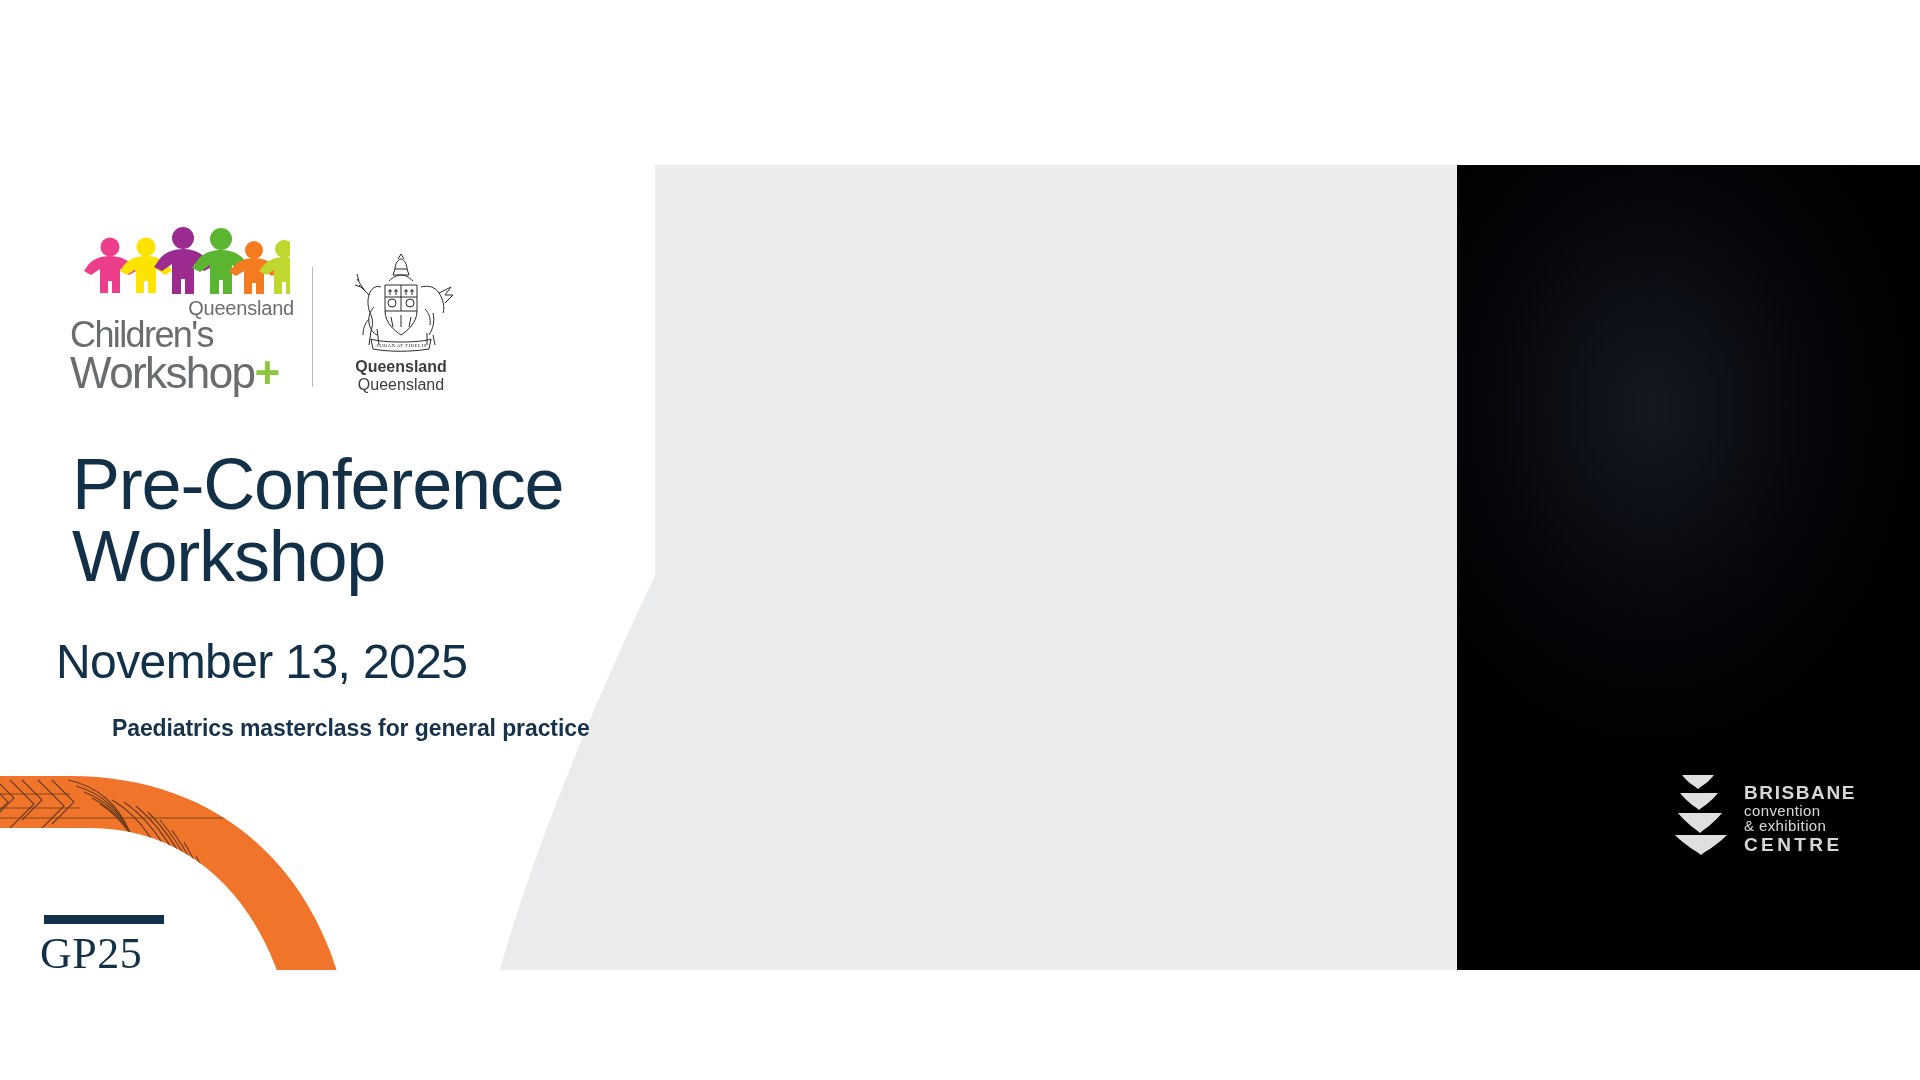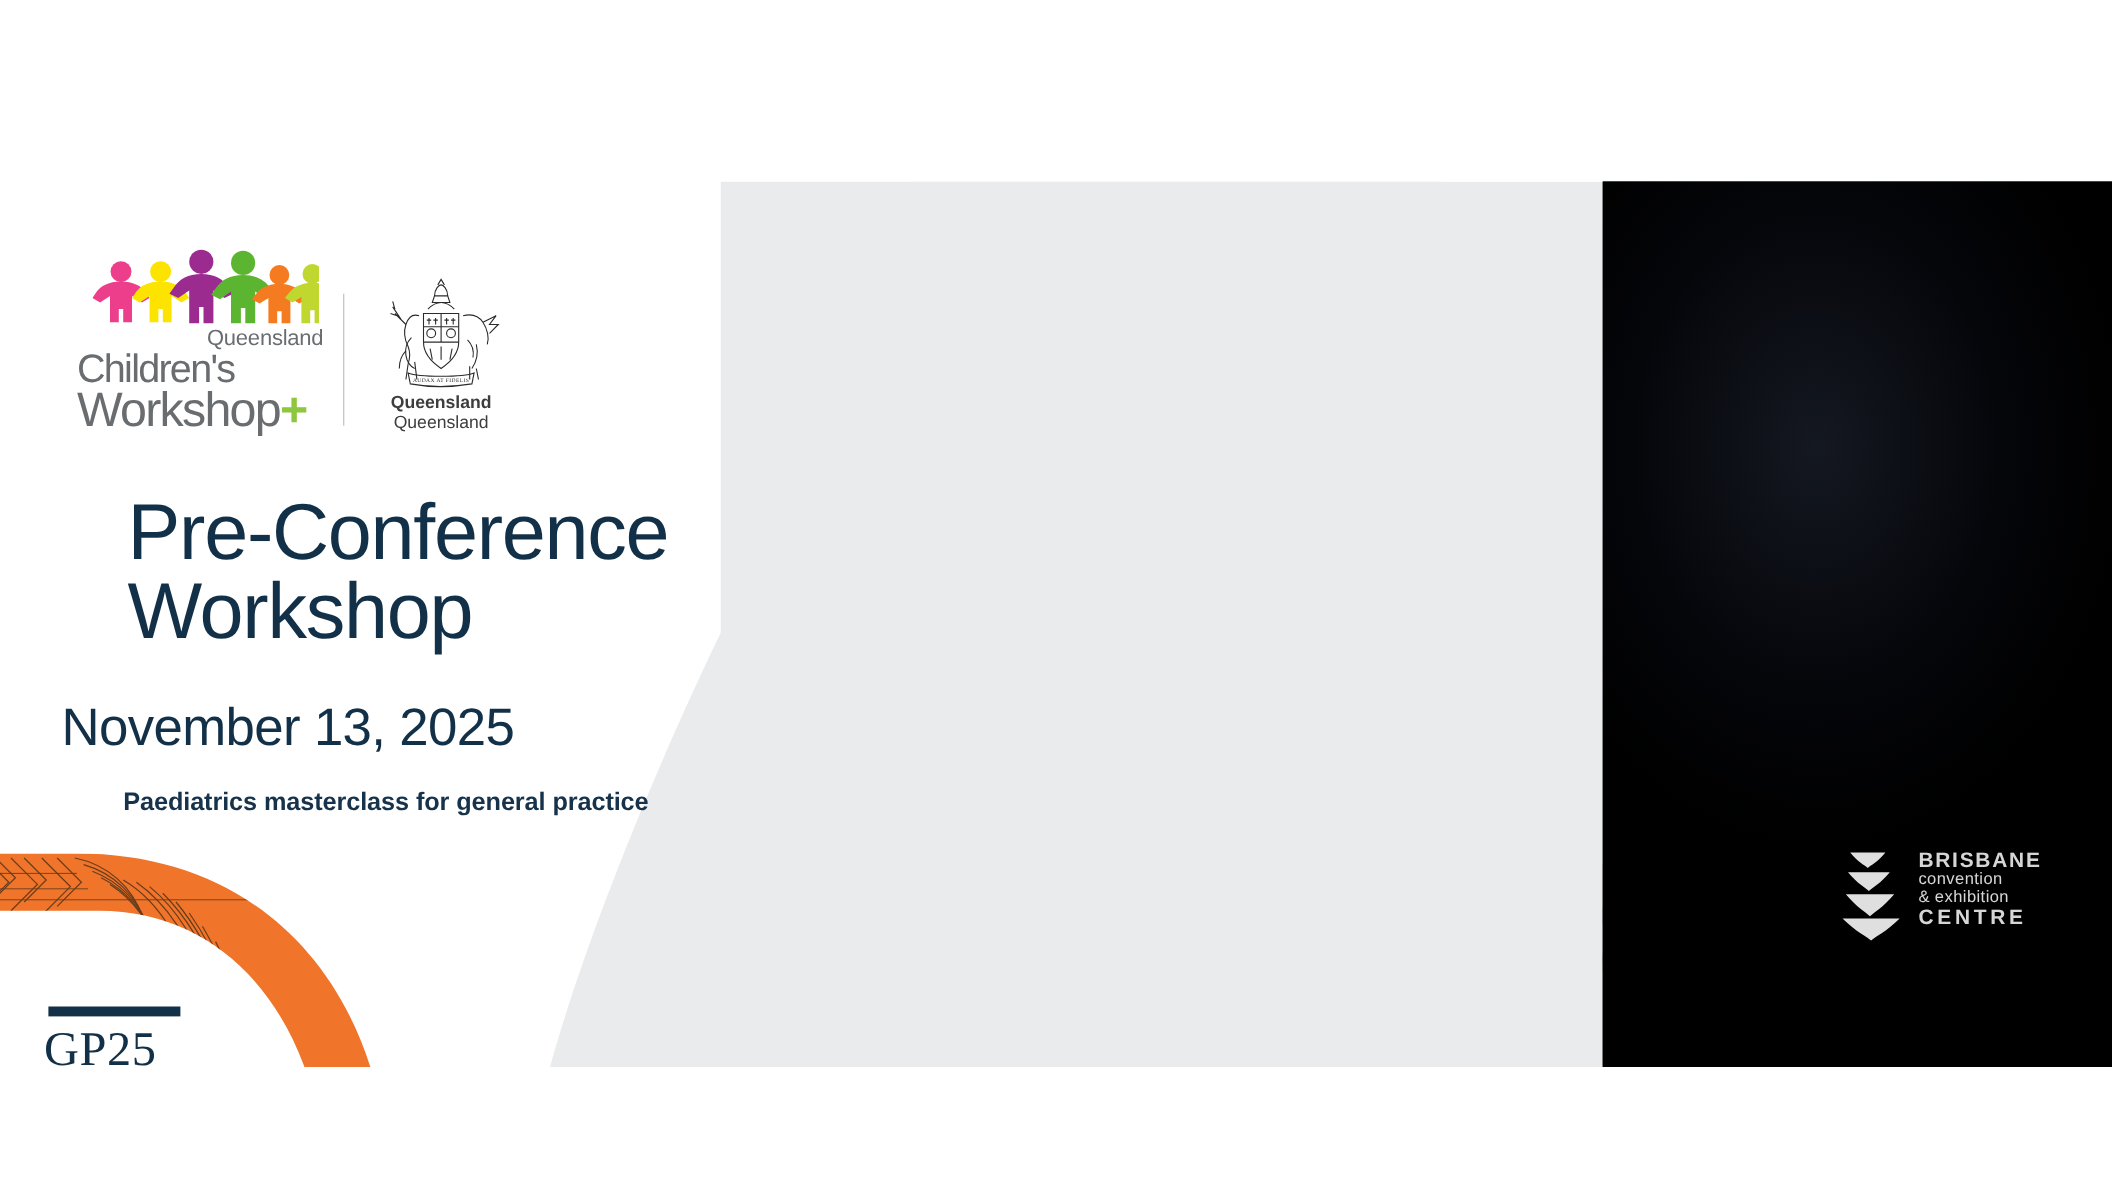--- a/index.html
+++ b/index.html
@@ -52,21 +52,21 @@
   }
 
   .qgov { width: 120px; text-align: center; }
   .qgov-arms { width: 120px; height: 104px; margin: 0 auto 4px; }
   .qgov-t1 { font-size: 16px; font-weight: 700; color: #3d3d3d; line-height: 1.05; }
   .qgov-t2 { font-size: 16px; color: #3d3d3d; line-height: 1.1; }
 
   .headline {
     position: absolute; left: 72px; top: 448px;
     font-size: 72px; line-height: 1.0; color: #123047;
-    font-weight: 400; letter-spacing: -1.2px; margin-left: 44px;
+    font-weight: 400; letter-spacing: -1.2px;
   }
   .date {
     position: absolute; left: 56px; top: 634px;
     font-size: 48px; color: #123047; font-weight: 400; letter-spacing: -0.6px;
   }
   .subtitle {
     position: absolute; left: 72px; top: 715px;
     font-size: 23px; color: #17334c; font-weight: 700; letter-spacing: -0.1px; margin-left: 40px;
   }
 
@@ -95,21 +95,21 @@
     position: absolute; left: 1457px; top: 165px; width: 463px; height: 805px;
     background: #000000; overflow: hidden;
   }
   .video-tile .vbg {
     position: absolute; inset: 0;
     background:
       radial-gradient(ellipse 60% 45% at 42% 30%, #141821 0%, #05060a 60%, #000 100%),
       #000;
   }
   .bcec {
-    position: absolute; left: 215px; bottom: 105px; display: flex; align-items: flex-start; gap: 10px;
+    position: absolute; left: 215px; bottom: 105px; display: flex; align-items: center; gap: 10px;
     opacity: .92;
   }
   .bcec-marks { display: flex; flex-direction: column; gap: 2px; }
   .bcec-words { color: #e9e9ea; line-height: 1.02; }
   .bcec-w1 { font-size: 19px; font-weight: 700; letter-spacing: 1.6px; }
   .bcec-w2 { font-size: 15px; letter-spacing: .4px; }
   .bcec-w3 { font-size: 15px; letter-spacing: .4px; }
   .bcec-w4 { font-size: 19px; font-weight: 700; letter-spacing: 3.4px; margin-top: 2px; }
 
   

